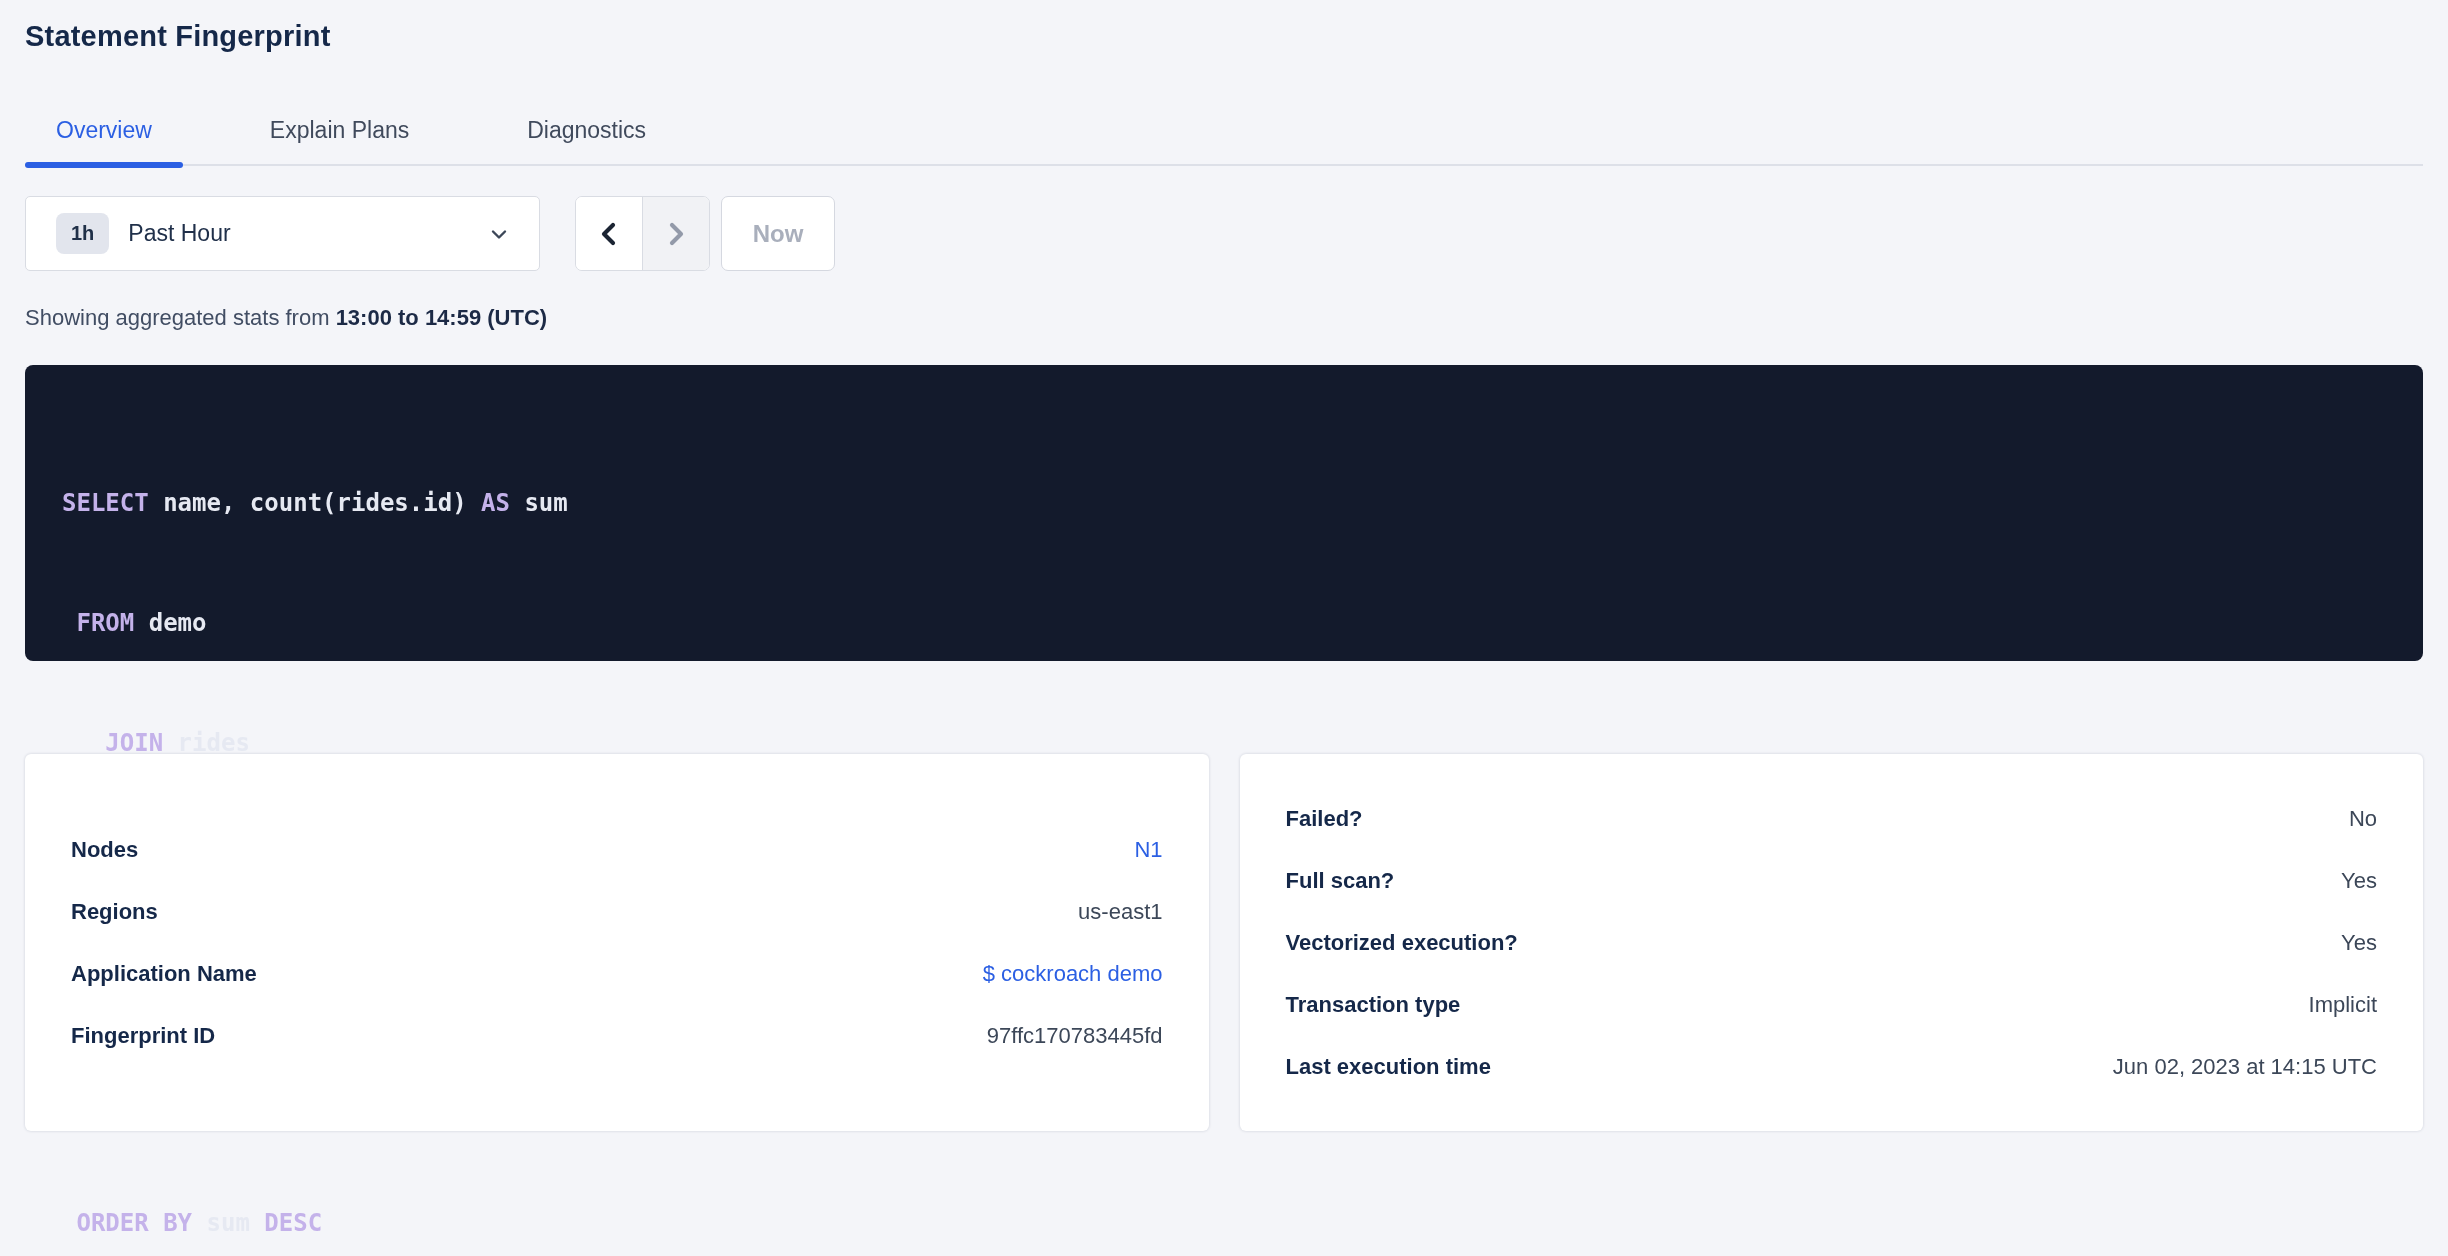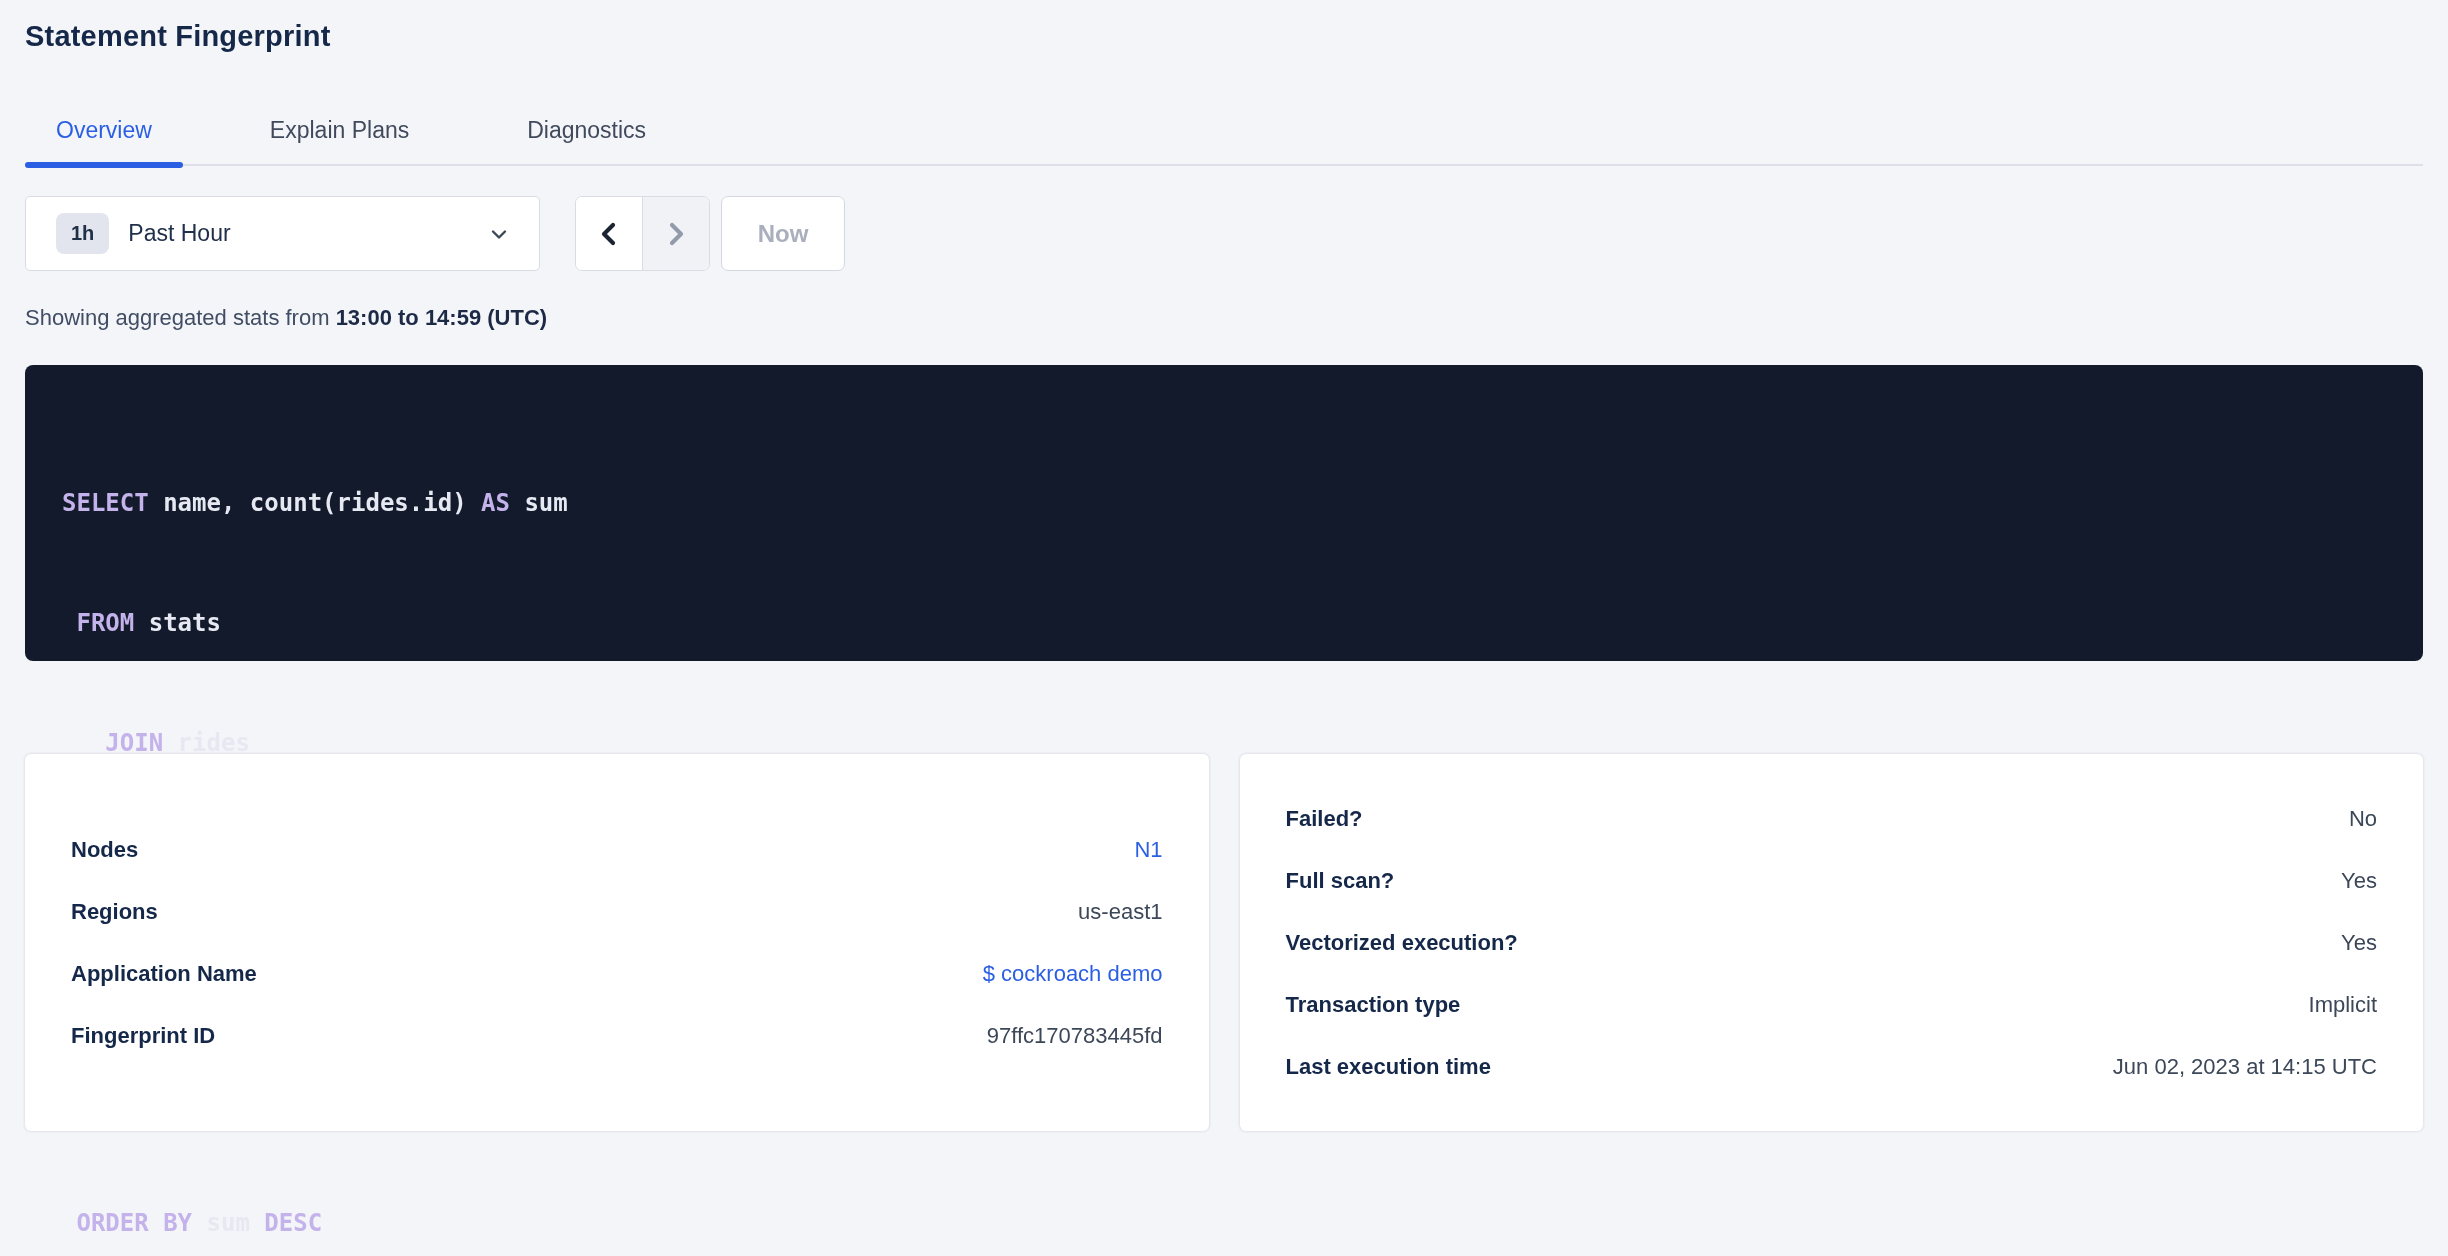--- a/index.html
+++ b/index.html
@@ -82,21 +82,21 @@
     align-items: center;
     justify-content: center;
     background: #ffffff;
     border: none;
     cursor: pointer;
   }
   .arrow-btn.disabled { background: #f1f2f5; border-left: 1px solid #d9dce3; cursor: default; }
 
   .now-btn {
     margin-left: 11px;
-    width: 124px;
+    width: 114px;
     border: 1px solid #d5d8e0;
     border-radius: 7px;
     background: #ffffff;
     color: #a9afbc;
     font-size: 24px;
     font-weight: 600;
     font-family: "Liberation Sans", sans-serif;
     cursor: default;
   }
 
@@ -192,21 +192,21 @@
     <button class="now-btn">Now</button>
   </div>
 
   <p class="range-summary">
     <span>Showing aggregated stats from </span><strong>13:00 to 14:59 (UTC)</strong>
   </p>
 
   <div class="sql-box">
     <div class="sql-code">
       <div class="code-line"><span class="tok-kw">SELECT</span><span class="tok-pl"> name, count(rides.id) </span><span class="tok-kw">AS</span><span class="tok-pl"> sum</span></div>
-      <div class="code-line"><span class="tok-pl"> </span><span class="tok-kw">FROM</span><span class="tok-pl"> stats</span></div>
+      <div class="code-line"><span class="tok-pl"> </span><span class="tok-kw">FROM</span><span class="tok-pl"> demo</span></div>
       <div class="code-line"><span class="tok-pl">   </span><span class="tok-kw">JOIN</span><span class="tok-pl"> rides</span></div>
       <div class="code-line"><span class="tok-pl">    </span><span class="tok-kw">ON</span><span class="tok-pl"> users.id = rides.rider_id</span></div>
       <div class="code-line"><span class="tok-pl">   </span><span class="tok-kw">WHERE</span><span class="tok-pl"> rides.start_time </span><span class="tok-kw">BETWEEN</span><span class="tok-pl"> </span><span class="tok-lit">'_'</span></div>
       <div class="code-line"><span class="tok-pl">    </span><span class="tok-kw">AND</span><span class="tok-pl"> </span><span class="tok-lit">'_'</span><span class="tok-pl"> </span><span class="tok-kw">GROUP BY</span><span class="tok-pl"> name</span></div>
       <div class="code-line"><span class="tok-pl"> </span><span class="tok-kw">ORDER BY</span><span class="tok-pl"> sum </span><span class="tok-kw">DESC</span></div>
       
     </div>
   </div>
 
   <section class="cards">

